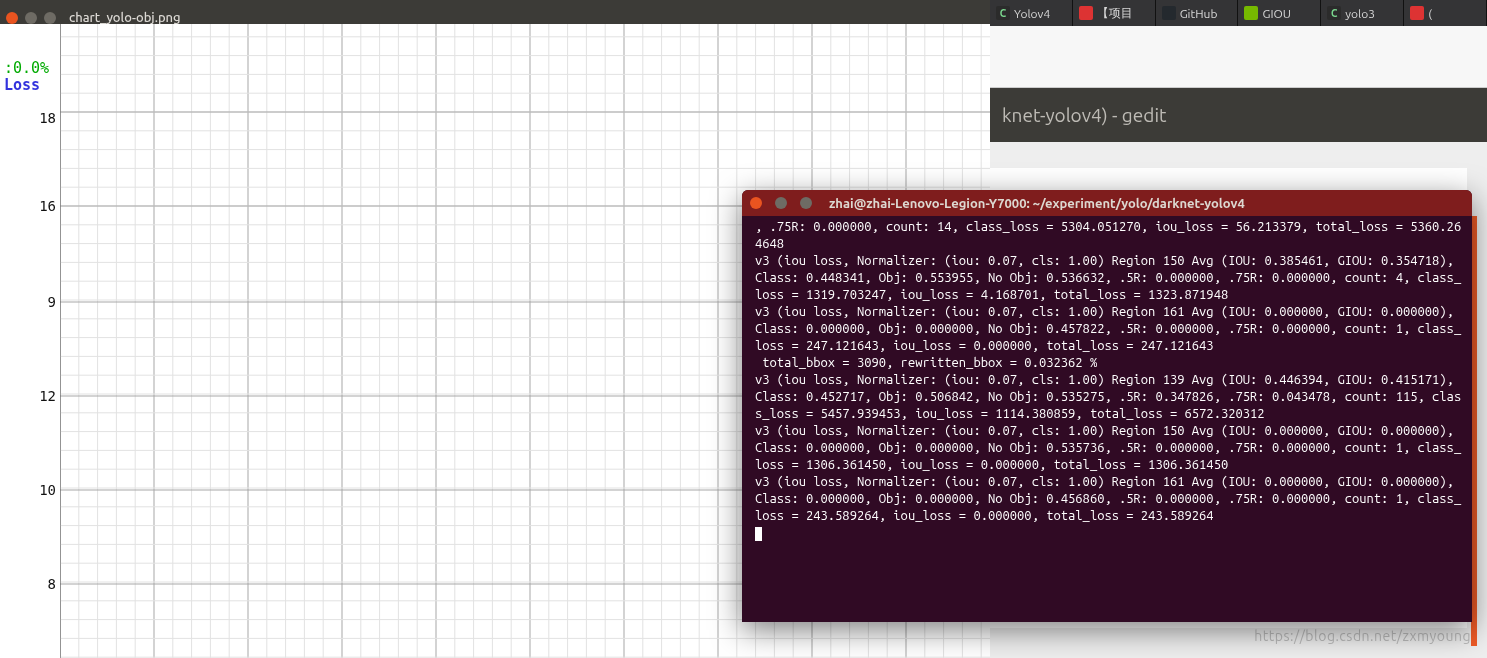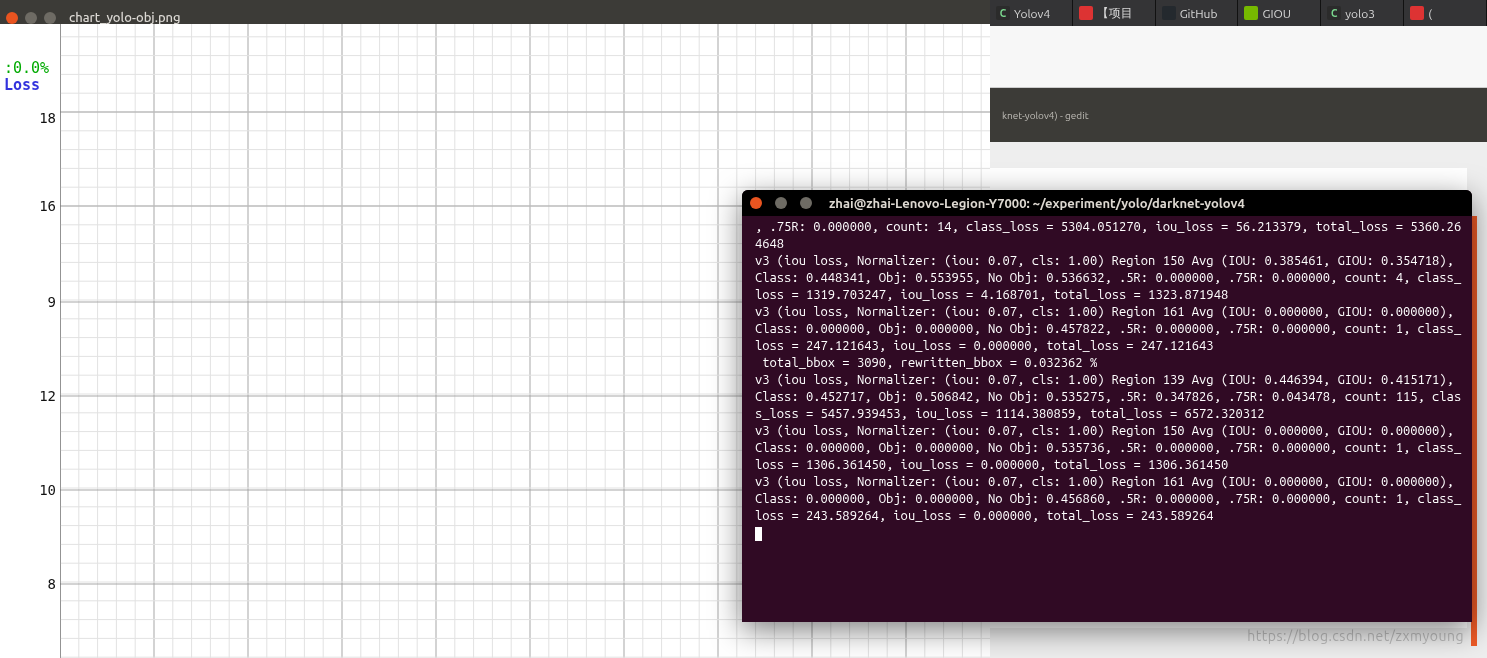--- a/index.html
+++ b/index.html
@@ -79,39 +79,39 @@
       background: #eeeeee;
     }
     .browser-toolbar {
       height: 62px;
       border-bottom: 1px solid #ccc;
       background: #f7f7f7;
     }
     .gedit-bar {
       background: #3c3b37;
       color: #d5d2cc;
-      font-size: 10px;
+      font-size: 19px;
       padding: 16px 12px;
       height: 54px;
       display:flex;
       align-items:center;
     }
     .gedit-bar .gedit-txt { opacity:.85; }
     .orange-strip {
       position:absolute;
       right:10px;
       top:190px;
       width:6px;
       height:430px;
       background:#ef5b27;
     }
     .watermark {
       position: absolute;
       bottom: 14px;
-      right: 23px;
+      right: 16px;
       color: #bbb;
       font-size: 14px;
       letter-spacing: .5px;
     }
     .content-placeholder{
       position:absolute;
       top:142px;
       left:0;right:20px;
       bottom:30px;
       background:#fff;
@@ -173,21 +173,21 @@
       height: 432px;
       background: #300a24;
       border-radius: 6px 6px 0 0;
       box-shadow: 0 8px 30px rgba(0,0,0,.5);
       overflow: hidden;
       display: flex;
       flex-direction: column;
     }
     .term-titlebar {
       height: 26px;
-      background: #000000;
+      background: #7f1d1d;
       display: flex;
       align-items: center;
       padding: 0 8px;
       gap: 6px;
       font-size: 13px;
       color: #ddd8d1;
       font-weight:600;
     }
     .term-titlebar .title-text { margin-left: 4px; white-space: nowrap; overflow: hidden; text-overflow: ellipsis; }
     .term-body {

